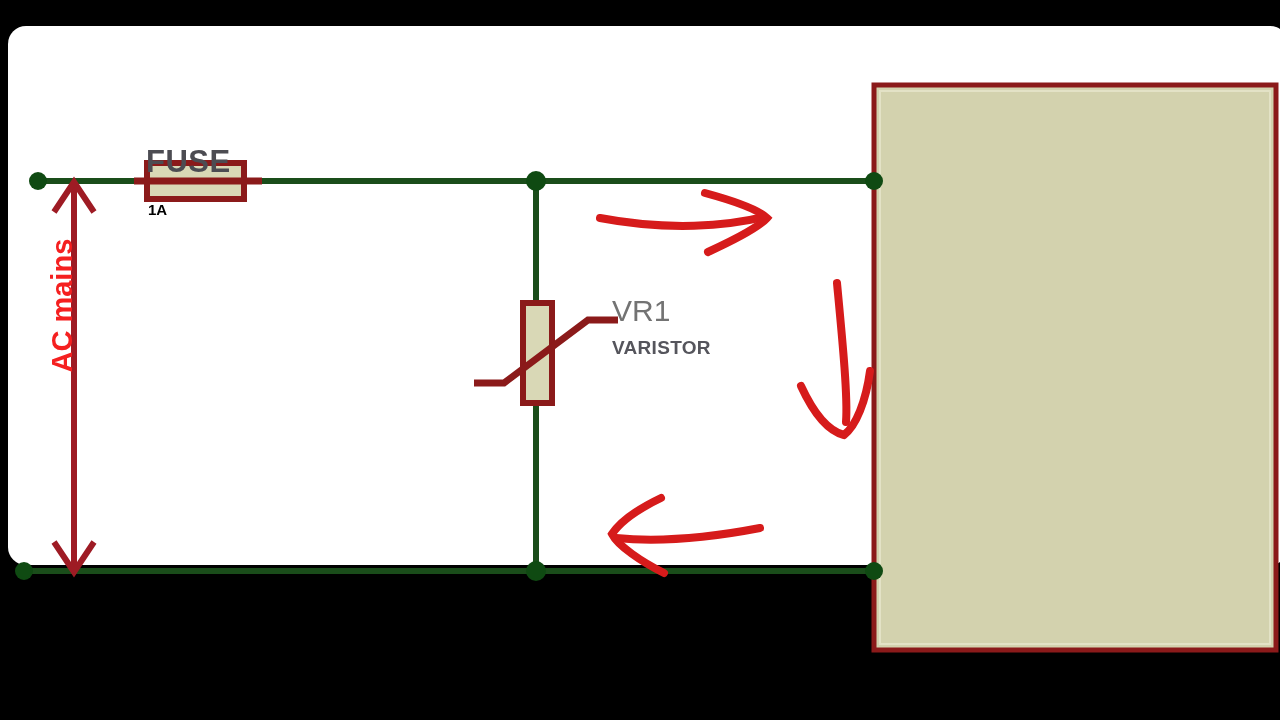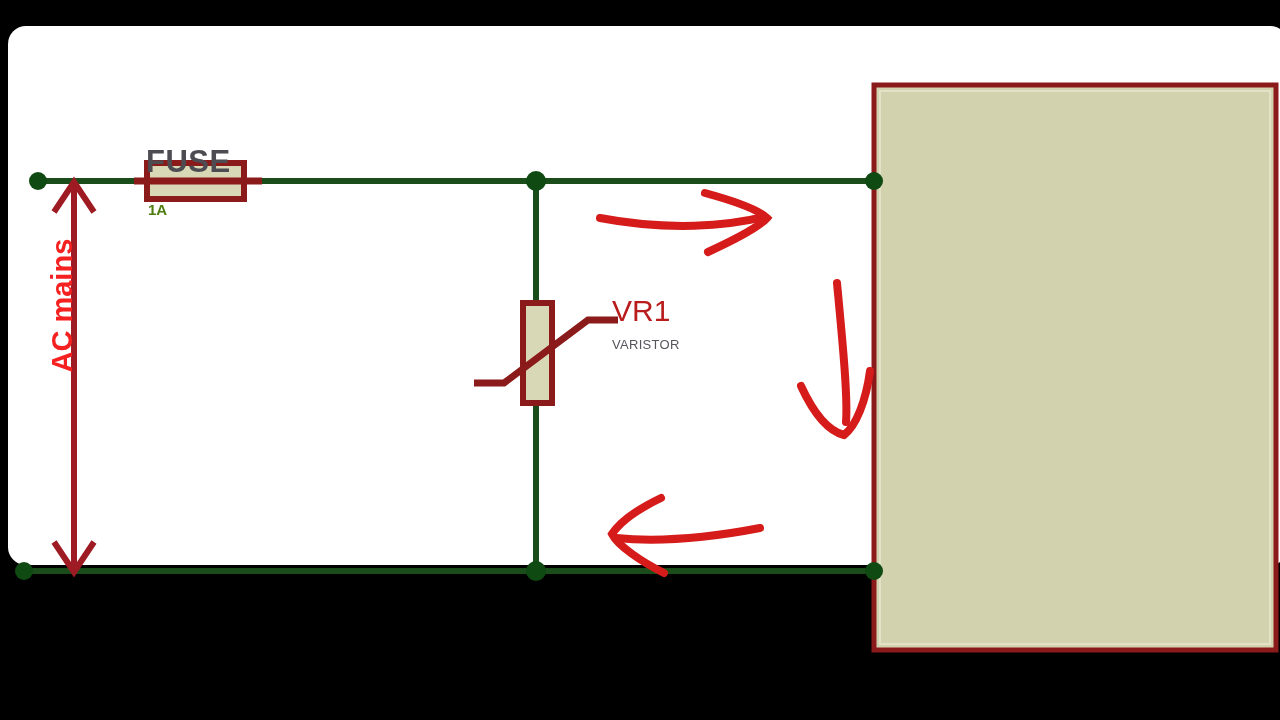--- a/index.html
+++ b/index.html
@@ -38,30 +38,30 @@
   
   .lbl { position:absolute; white-space:nowrap; }
   #fuse-label {
     left:138px; top:118px;
     font-size:31px; font-weight:bold;
     color:#4c4c52; letter-spacing:0.5px;
   }
   #fuse-rating {
     left:140px; top:175px;
     font-size:15px; font-weight:bold;
-    color:#4d7c0f;
+    color:#000000;
   }
   #vr1-label {
     left:604px; top:268px;
     font-size:30px; font-weight:normal;
-    color:#b91c1c;
+    color:#737373;
   }
   #varistor-label {
     left:604px; top:311px;
-    font-size:13px; font-weight:normal;
+    font-size:19px; font-weight:bold;
     color:#55555c; letter-spacing:0.3px;
   }
   #acmains-label {
     left:-6px; top:270px;
     width:120px;
     font-size:29px; font-weight:bold;
     color:#f52020;
     transform:rotate(-90deg);
     transform-origin:center center;
     text-align:center;

